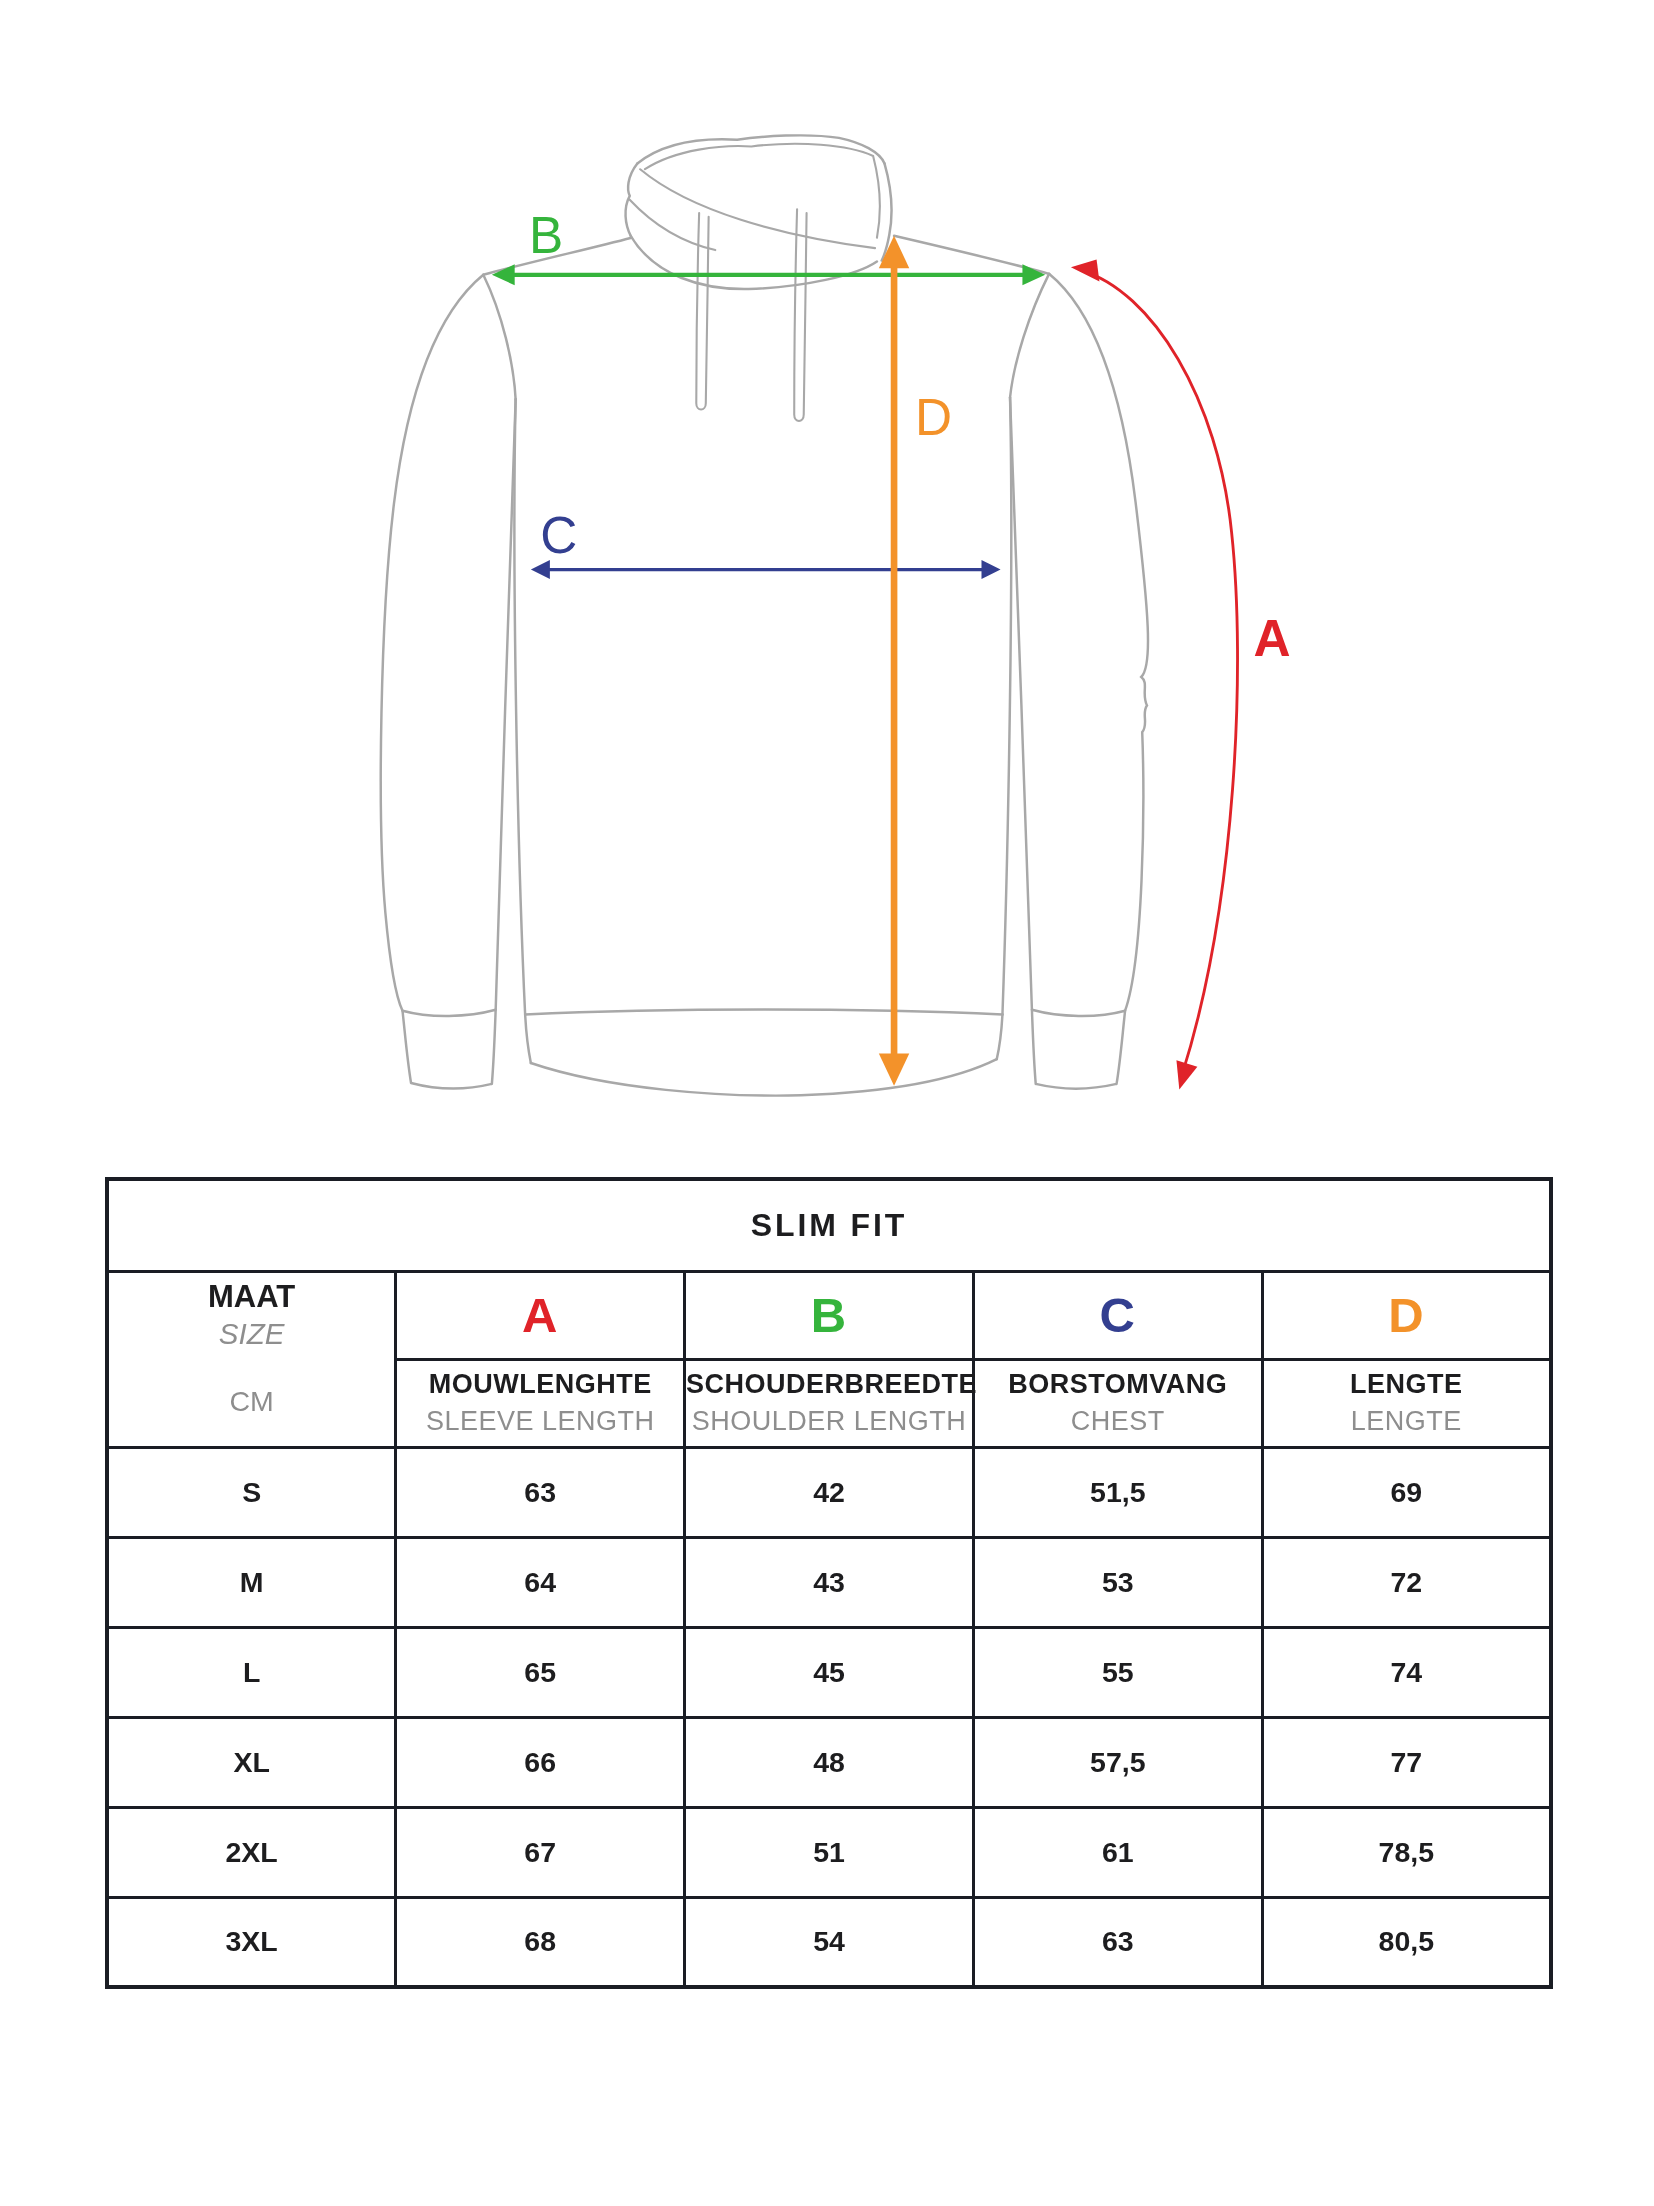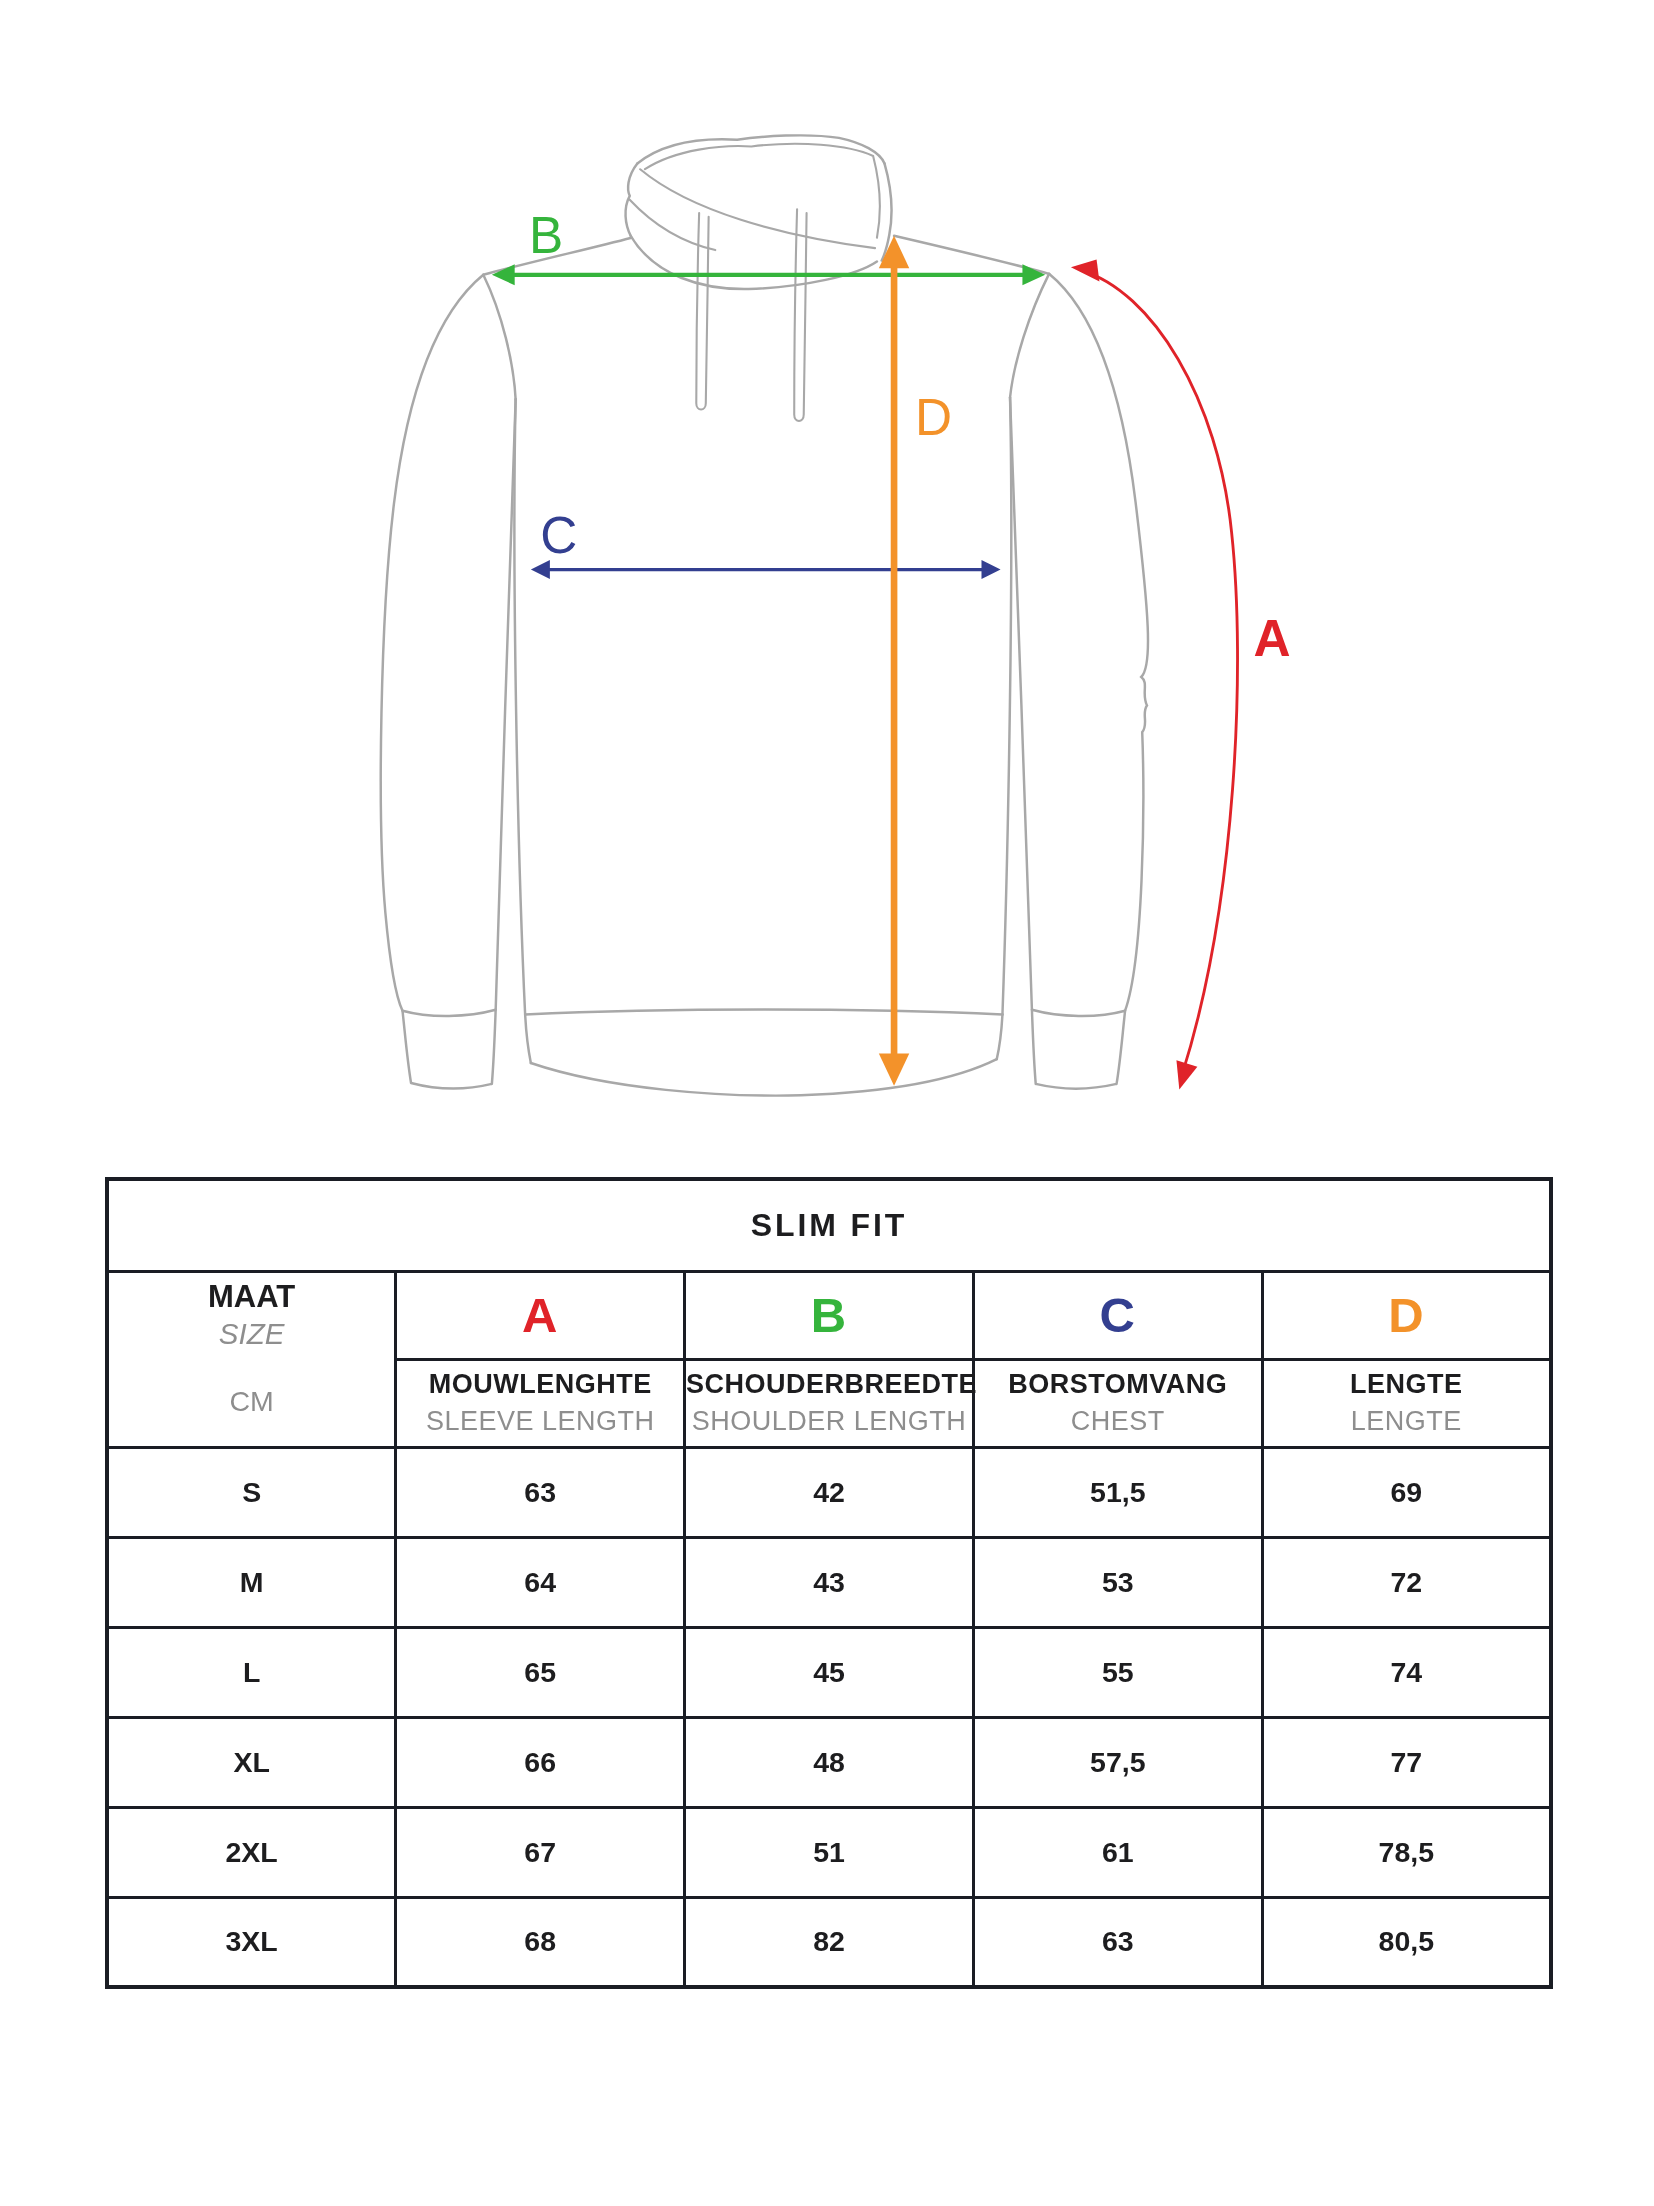--- a/index.html
+++ b/index.html
@@ -191,19 +191,19 @@
   <tr class="row-data">
     <td class="size-label">2XL</td>
     <td class="val">67</td>
     <td class="val">51</td>
     <td class="val">61</td>
     <td class="val">78,5</td>
   </tr>
   <tr class="row-data">
     <td class="size-label">3XL</td>
     <td class="val">68</td>
-    <td class="val">82</td>
+    <td class="val">54</td>
     <td class="val">63</td>
     <td class="val">80,5</td>
   </tr>
 </tbody>
   </table>
 
 
 </body></html>

